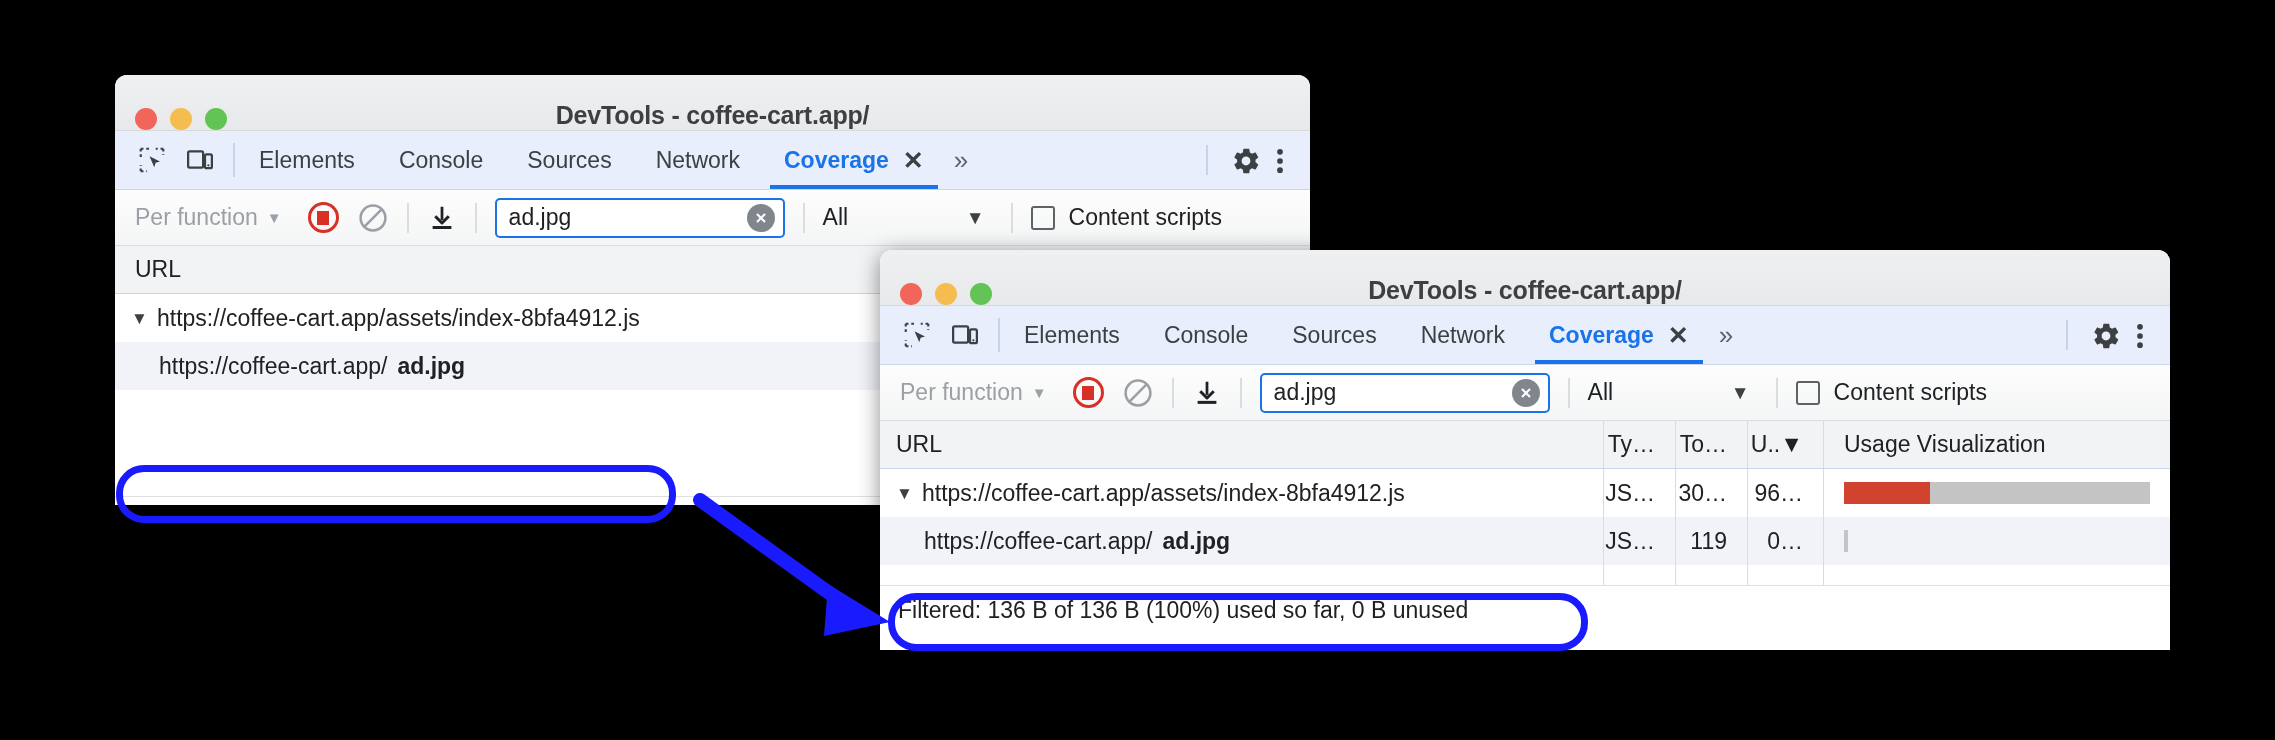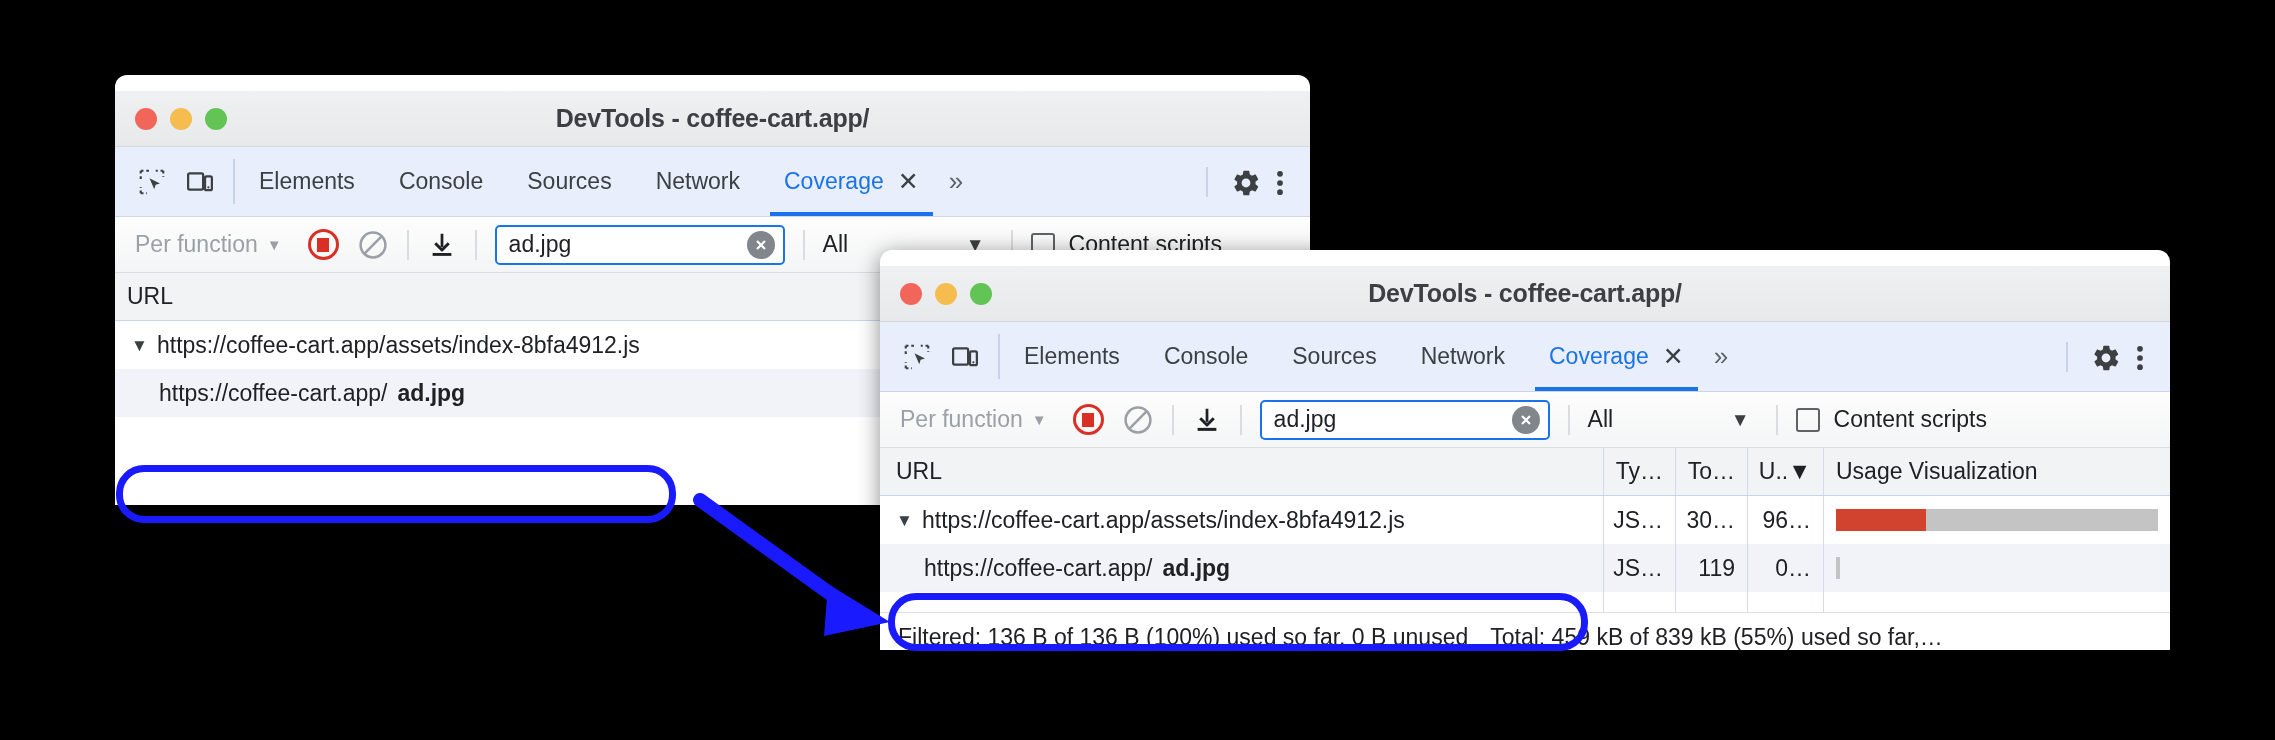--- a/index.html
+++ b/index.html
@@ -17,55 +17,54 @@
     background: #ffffff;
     border-radius: 12px 12px 0 0;
     overflow: hidden;
     box-shadow: 0 4px 22px rgba(0,0,0,0.45);
   }
   .titlebar {
     height: 56px;
     background: linear-gradient(#eef0f2, #e7e9eb);
     border-bottom: 1px solid #d6d8da;
     display: flex;
-    align-items: center;
+    align-items: flex-end;
     position: relative;
-    margin-top: 16px;
   }
   .traffic { display: flex; gap: 13px; padding-left: 20px; }
   .dot { width: 22px; height: 22px; border-radius: 50%; }
   .dot.red { background: #f2655a; }
   .dot.yellow { background: #f5bd4f; }
   .dot.green { background: #61c454; }
   .win-title {
     position: absolute; left: 0; right: 0; text-align: center;
     font-size: 25px; font-weight: bold; color: #3c4043;
     letter-spacing: -0.2px;
   }
 
   
   .tabstrip {
-    height: 70px;
+    height: 59px;
     background: #e8eefc;
     display: flex;
     align-items: stretch;
     border-bottom: 1px solid #cdd6e8;
     position: relative;
   }
   .tool-icons { display: flex; align-items: center; gap: 18px; padding: 0 16px 0 22px; }
   .ticon { width: 30px; height: 30px; display: block; }
   .vsep { width: 2px; background: #c9d3e8; margin: 12px 2px; }
   .tabs { display: flex; align-items: center; }
   .tab {
     padding: 0 22px; height: 100%;
     display: flex; align-items: center;
     font-size: 23px; color: #3c4043;
     white-space: nowrap;
   }
-  .tab.active { color: #1a73e8; position: relative; }
+  .tab.active { color: #1a73e8; position: relative; font-weight: bold; }
   .tab.active::after {
     content: ""; position: absolute; left: 8px; right: 8px; bottom: 0;
     height: 4px; background: #1a73e8;
   }
   .tab-close {
     font-size: 25px; color: #3c4043; margin-left: 14px; line-height: 1;
     font-family: "Liberation Sans", sans-serif;
   }
   .chev-more {
     font-size: 26px; color: #5f6368; padding: 0 18px 0 8px;
@@ -125,21 +124,21 @@
 
   
   .cov-table { width: 100%; }
   .trow { display: flex; align-items: center; height: 48px; }
   .trow.header {
     background: #f1f3f4; border-bottom: 1px solid #c6d4ee;
     font-size: 23px; color: #202124;
   }
   .trow.r-odd { background: #ffffff; }
   .trow.r-even { background: #f1f3f9; }
-  .cell { padding: 0 12px; font-size: 23px; color: #202124; white-space: nowrap; overflow: hidden; }
+  .cell { padding: 0 20px; font-size: 23px; color: #202124; white-space: nowrap; overflow: hidden; }
   .cell.url { flex: none; display: flex; align-items: center; gap: 10px; }
   .cell.num { text-align: right; border-left: 1px solid #d3dcee; height: 100%; display: flex; align-items: center; justify-content: flex-end; }
   .cell.num.l { justify-content: flex-end; }
   .cell.viz { border-left: 1px solid #d3dcee; height: 100%; display: flex; align-items: center; flex: 1; }
   .tri { font-size: 17px; color: #3c4043; line-height: 1; width: 16px; }
   .indent { padding-left: 44px; }
   .bar { height: 22px; display: flex; }
   .bar .used { background: #d1432f; }
   .bar .unused { background: #c4c4c4; }
   .bar-tiny { width: 4px; height: 22px; background: #c4c4c4; }
@@ -458,21 +457,20 @@
         <div class="cell url" style="width:723px;"></div>
         <div class="cell num" style="width:72px;height:100%;"></div>
         <div class="cell num" style="width:72px;height:100%;"></div>
         <div class="cell num" style="width:76px;height:100%;"></div>
         <div class="cell viz"></div>
       </div>
     </div>
 
     <div class="statusbar">
       <span class="seg" style="padding-left:18px;">Filtered: 136 B of 136 B (100%) used so far, 0 B unused</span>
-      <span class="seg" style="padding-left:8px;">Total: 459 kB of 839 kB (55%) used so far,…</span>
     </div>
   </div>
 
   <svg class="arrow-svg" width="2275" height="740">
     <g>
       <line x1="700" y1="500" x2="850" y2="608" stroke="#1a1aff" stroke-width="14" stroke-linecap="round"></line>
       <polygon points="828,584 890,622 824,636" fill="#1a1aff"></polygon>
     </g>
   </svg>
 

